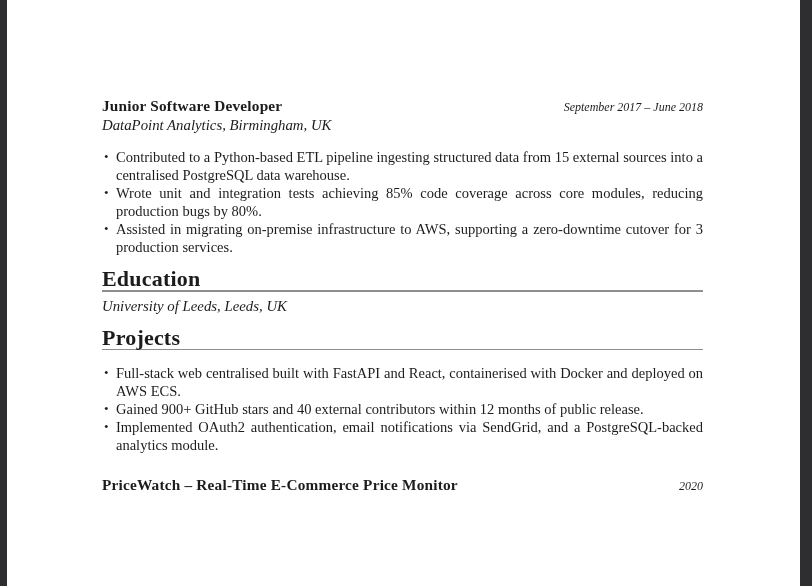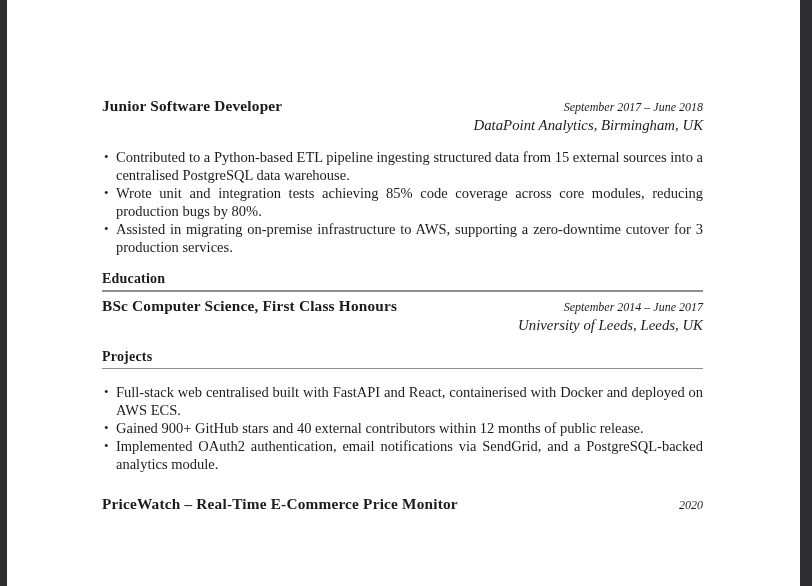--- a/index.html
+++ b/index.html
@@ -37,38 +37,37 @@
     font-style: italic;
     font-weight: normal;
     font-size: 12px;
     white-space: nowrap;
     padding-left: 20px;
   }
   .entry-sub {
     font-style: italic;
     font-size: 14.8px;
     line-height: 18px;
-    text-align: right;
   }
   .bullets { margin-top: 14px; }
   .bullet { display: flex; }
   .bullet .marker {
     flex: 0 0 14px;
     width: 14px;
     padding-left: 2px;
     box-sizing: border-box;
     font-size: 13px;
   }
   .bullet .btext {
     flex: 1;
     text-align: justify;
   }
   .section-heading {
     margin: 14px 0 0 0;
-    font-size: 14px;
+    font-size: 22px;
     font-weight: bold;
     line-height: 18px;
     letter-spacing: 0.2px;
   }
   .section-rule {
     height: 1.5px;
     background: #8f8f8f;
     margin: 2px 0 5px 0;
     border: none;
   }
@@ -103,24 +102,20 @@
           <div class="bullet">
             <span class="marker">•</span>
             <span class="btext">Assisted in migrating on-premise infrastructure to AWS, supporting a zero-downtime cutover for 3 production services.</span>
           </div>
         </div>
       </div>
 
       <div class="section-heading">Education</div>
       <div class="section-rule"></div>
       <div>
-        <div class="entry-header">
-          <span class="entry-title">BSc Computer Science, First Class Honours</span>
-          <span class="entry-dates">September 2014 – June 2017</span>
-        </div>
         <div class="entry-sub">University of Leeds, Leeds, UK</div>
       </div>
 
       <div class="section-heading">Projects</div>
       <div class="section-rule"></div>
 
       <div>
         <div class="bullets">
           <div class="bullet">
             <span class="marker">•</span>

